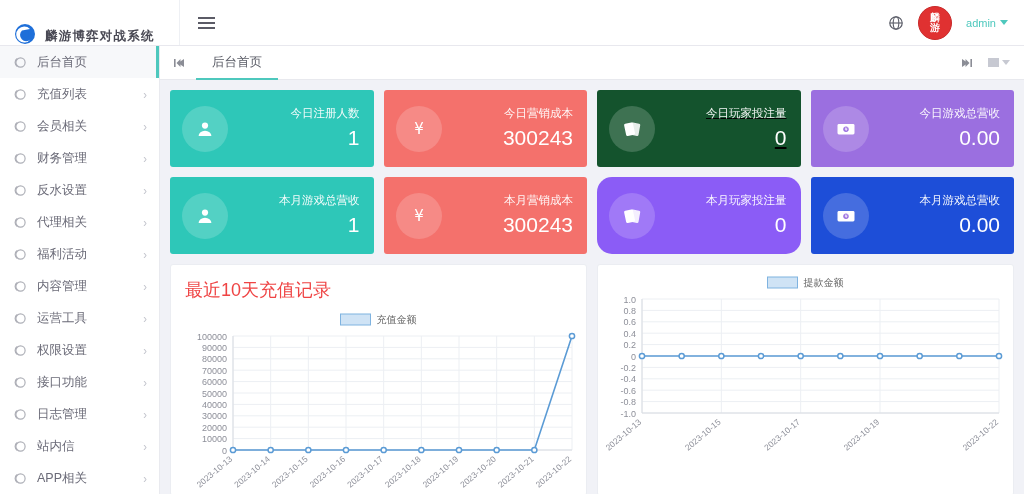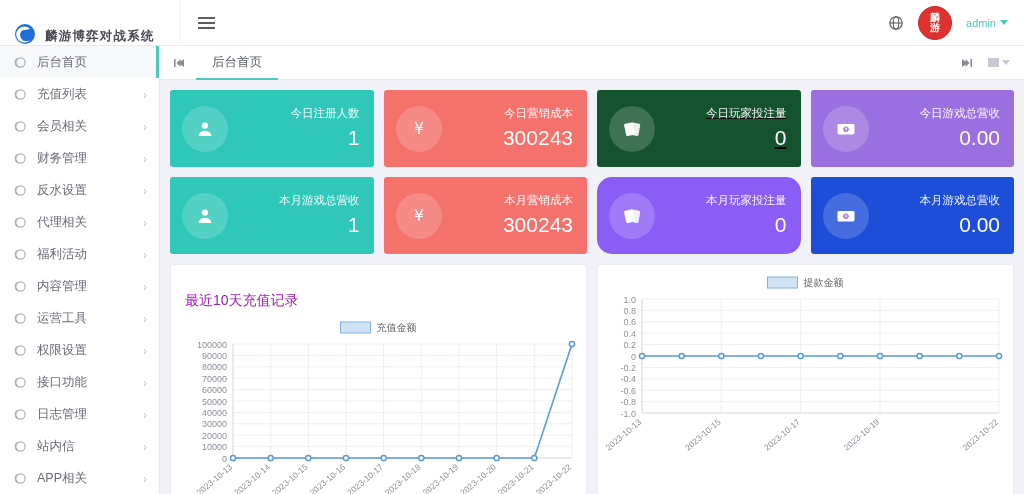--- a/index.html
+++ b/index.html
@@ -128,21 +128,21 @@
   .stat-value { font-size: 21px; margin-top: 6px; font-weight: 400; }
 
   .panels {
     display: grid; grid-template-columns: 1fr 1fr; gap: 10px; margin-top: 10px;
   }
   .panel {
     background: #fff; border-radius: 3px; border: 1px solid #ebedf2;
     height: 232px; overflow: hidden;
   }
   .panel-title {
-    font-size: 14px; color: #a21caf; padding: 27px 14px 0 14px;
+    font-size: 18px; color: #ef4444; padding: 13px 14px 0 14px;
   }
   .chart-wrap { position: relative; width: 100%; height: 200px; }
   .chart-wrap svg { display: block; }
 </style>
 </head>
 <body>
 
 <div class="app">
 
   <div class="header">

